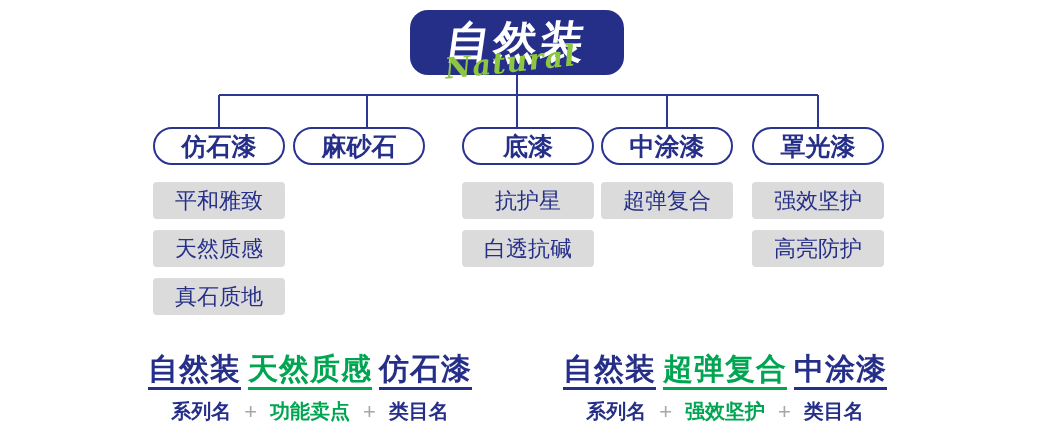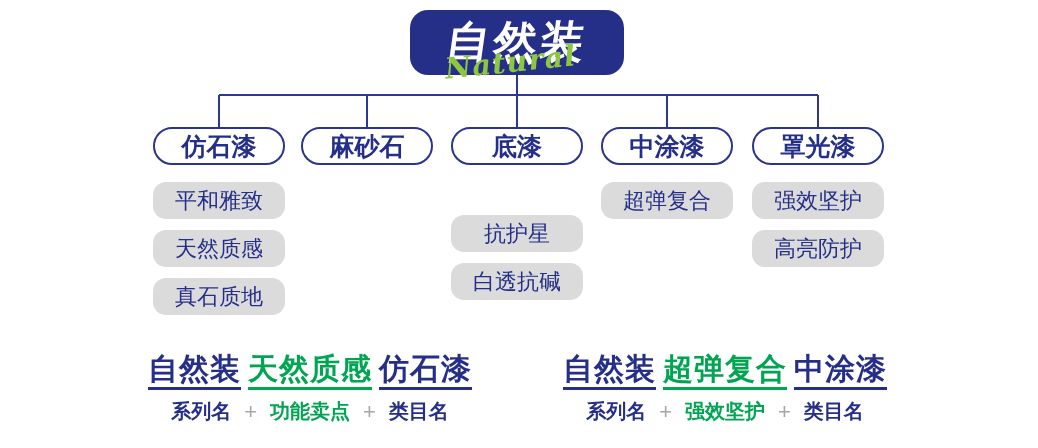--- a/index.html
+++ b/index.html
@@ -22,33 +22,33 @@
     transform:translateX(-55%) rotate(-6deg);
     font-family:"DejaVu Serif", serif; font-style:italic; font-weight:bold;
     font-size:29px; color:var(--lime); letter-spacing:1px; white-space:nowrap;
   }
   
   .connectors{position:absolute; left:0; top:0; pointer-events:none;}
   .connectors line{stroke:var(--line); stroke-width:2;}
   
   .col{position:absolute; top:127px; width:132px; display:flex; flex-direction:column;}
   .col:nth-child(1){left:153px;}
-  .col:nth-child(2){left:301px;}
-  .col:nth-child(3){left:451px;gap:33px;}
+  .col:nth-child(2){left:293px;}
+  .col:nth-child(3){left:462px;}
   .col:nth-child(4){left:601px;}
   .col:nth-child(5){left:752px;}
   .cat{
     box-sizing:border-box; height:38px; background:#ffffff;
     border:2px solid var(--cat_border); border-radius:19px;
     display:flex; align-items:center; justify-content:center;
     font-size:25px; font-weight:bold; color:var(--blue); white-space:nowrap;
   }
   .features{margin-top:17px; display:flex; flex-direction:column; gap:11px;}
   .feature{
-    box-sizing:border-box; height:37px; background:var(--gray_box); border-radius:13px;
+    box-sizing:border-box; height:37px; background:var(--gray_box); border-radius:4px;
     display:flex; align-items:center; justify-content:center;
     font-size:22px; font-weight:500; color:var(--blue); white-space:nowrap;
   }
   
   .example{position:absolute; top:352px; width:380px;}
   .example-1{left:120px;}
   .example-2{left:535px;}
   .ex-title{display:flex; justify-content:center; align-items:flex-end; gap:7px;}
   .seg{
     font-size:30px; font-weight:bold; letter-spacing:1px; line-height:1.1;

